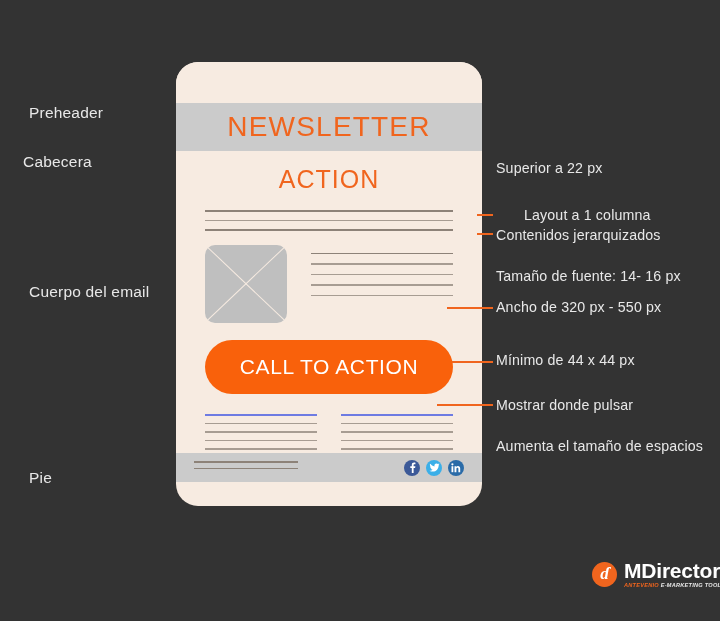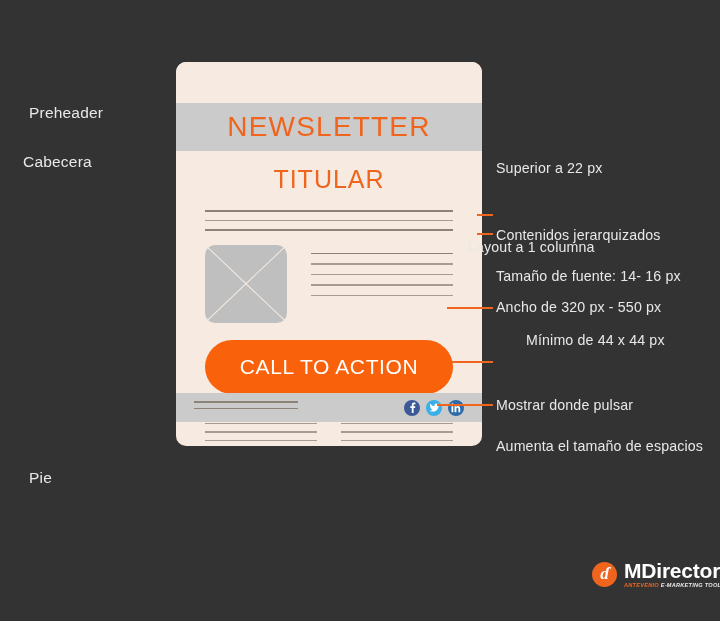--- a/index.html
+++ b/index.html
@@ -42,25 +42,25 @@
   
   .right-label {
     position: absolute;
     color: #e8e8e8;
     font-size: 14.2px;
     font-weight: 400;
     letter-spacing: 0.15px;
     white-space: nowrap;
   }
   .rl-superior   { left: 496px; top: 160px; }
-  .rl-layout     { left: 468px; top: 207px; margin-top: 32px; }
+  .rl-layout     { left: 524px; top: 207px; }
   .rl-contenidos { left: 496px; top: 227px; }
   .rl-tamano     { left: 496px; top: 268px; }
   .rl-ancho      { left: 496px; top: 299px; }
-  .rl-minimo     { left: 496px; top: 332px; margin-left: 30px; }
+  .rl-minimo     { left: 496px; top: 352px; }
   .rl-mostrar    { left: 496px; top: 397px; }
   .rl-aumenta    { left: 496px; top: 438px; }
 
   
   .connector {
     position: absolute;
     height: 1.5px;
     background: #F0651E;
   }
   .cn-layout     { left: 477px; top: 214px;  width: 16px; }
@@ -68,23 +68,23 @@
   .cn-ancho      { left: 447px; top: 307px;  width: 46px; }
   .cn-minimo     { left: 452px; top: 361px;  width: 41px; }
   .cn-mostrar    { left: 437px; top: 404px;  width: 56px; }
 
   
   .mockup {
     position: absolute;
     left: 176px;
     top: 62px;
     width: 306px;
-    height: 384px;
+    height: 444px;
     background: #F7EBE1;
-    border-radius: 10px;
+    border-radius: 22px;
     overflow: hidden;
   }
 
   .preheader-band {
     height: 41px;
     background: #F7EBE1;
   }
 
   .header-band {
     height: 48px;
@@ -278,32 +278,33 @@
   .logo-tag .tag-a { color: #F0651E; }
   .logo-tag .tag-b { color: #e8e8e8; }
 </style>
 </head>
 <body>
 
 <div class="stage">
 
   <div class="left-label ll-preheader">Preheader</div>
   <div class="left-label ll-cabecera">Cabecera</div>
+  <div class="left-label ll-cuerpo">Cuerpo del email</div>
   <div class="left-label ll-pie">Pie</div>
 
   <div class="mockup">
 
     <div class="preheader-band"></div>
 
     <div class="header-band">
       <div class="newsletter-title">NEWSLETTER</div>
     </div>
 
     <div class="titular-wrap">
-      <div class="titular-title">TITULAR</div>
+      <div class="titular-title">ACTION</div>
     </div>
 
     <div class="toplines">
       <div class="rule"></div>
       <div class="rule thin"></div>
       <div class="rule"></div>
     </div>
 
     <div class="body-row">
       <div class="img-placeholder">

